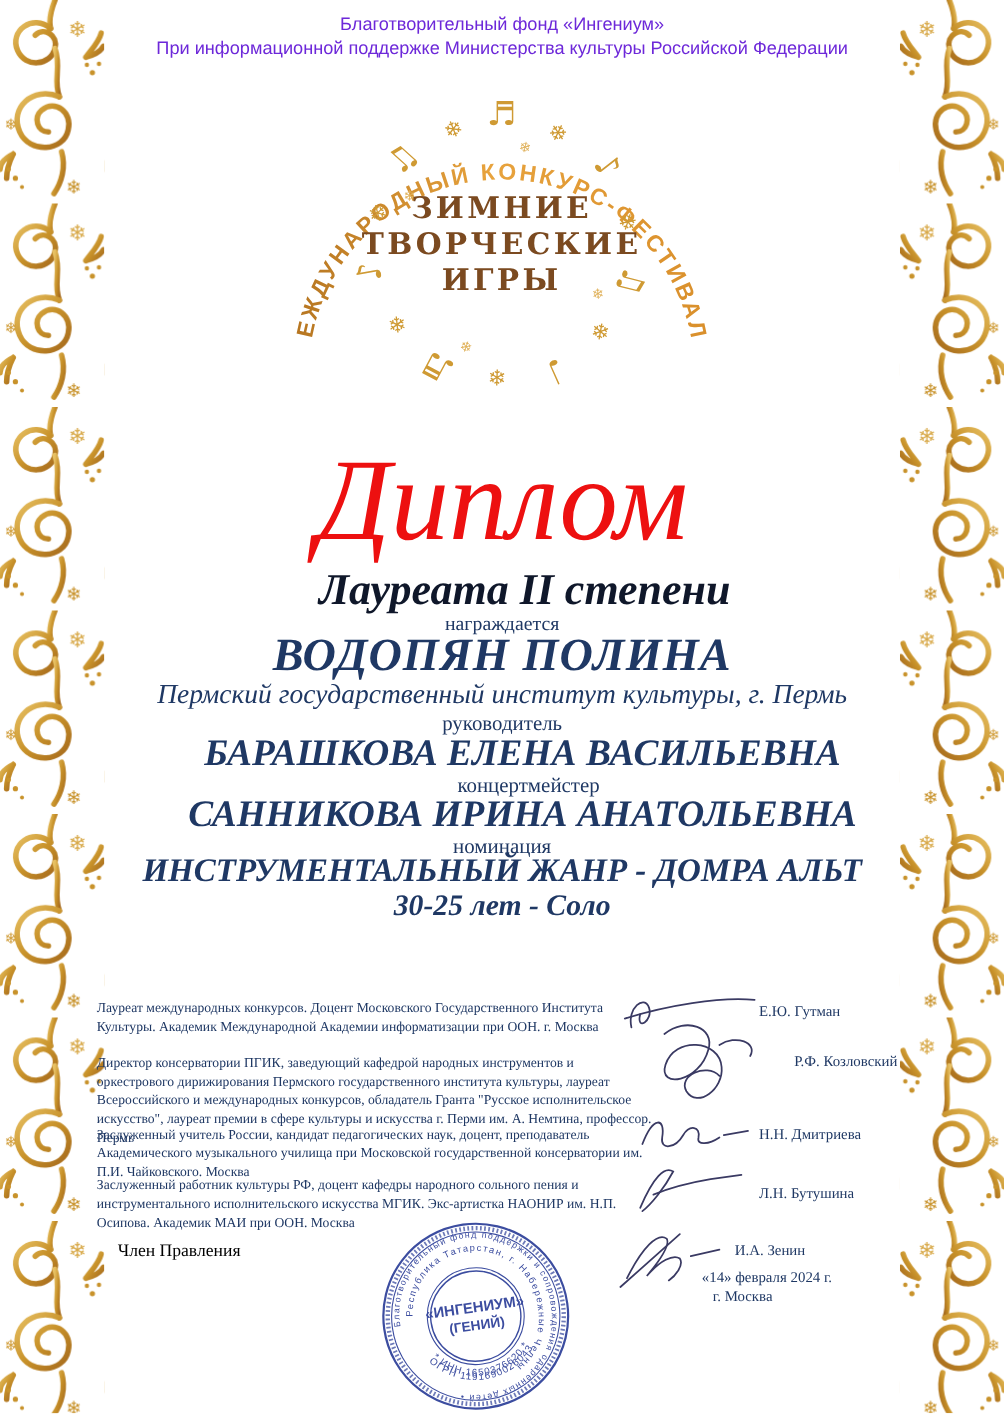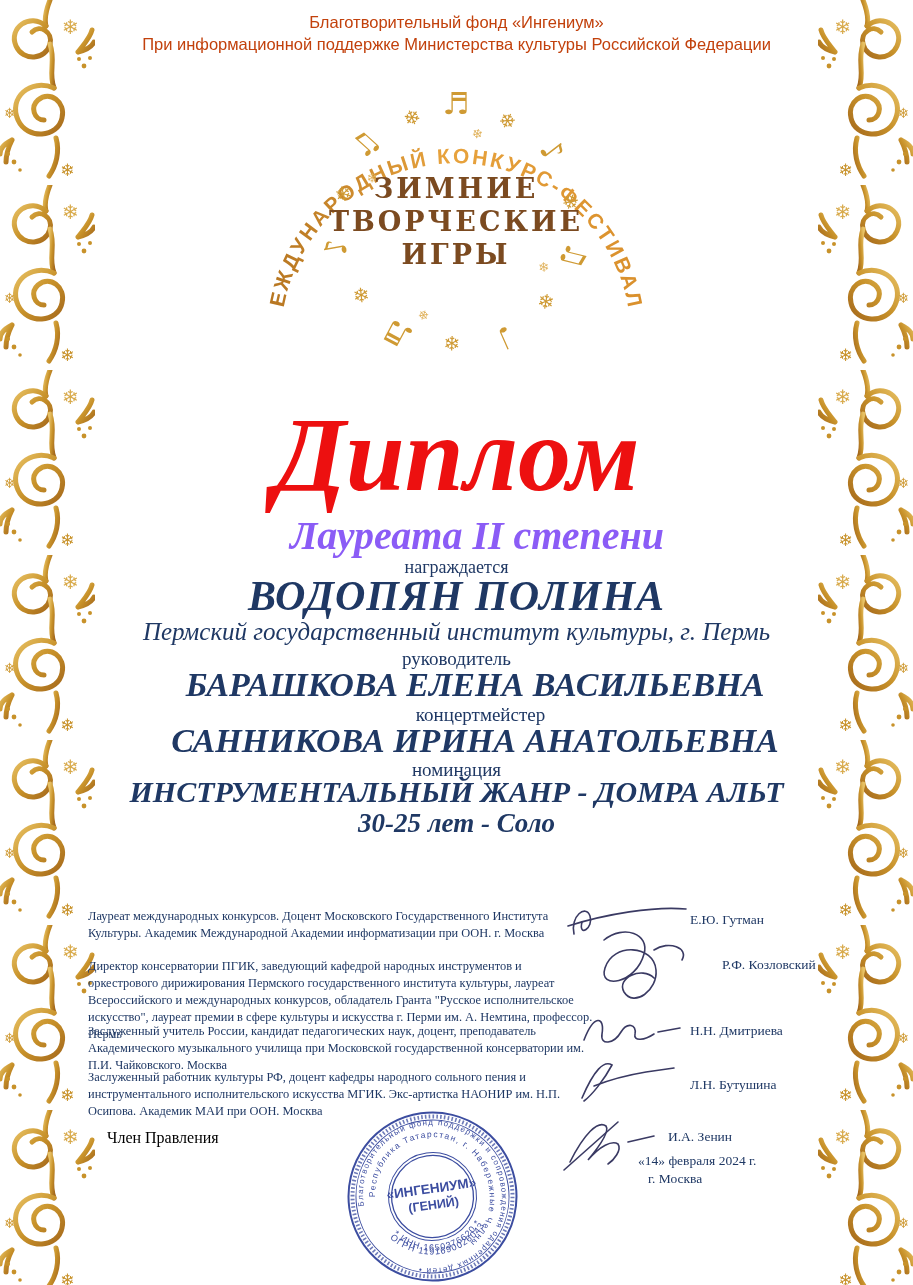--- a/index.html
+++ b/index.html
@@ -6,24 +6,24 @@
   .page{
     position:relative;
     width:913px;height:1285px;
     background:#ffffff;
     overflow:hidden;
     font-family:"Liberation Serif", serif;
   }
   .abs{position:absolute;}
   .centered{left:0;right:0;text-align:center;}
   
-  .hdr{font-family:"Liberation Sans", sans-serif;color:#c2410c;font-size:16.5px;}
-  
-  .t-red-main{color:#ed1010;font-size:106px;font-weight:bold;font-style:italic;line-height:1;}
-  .t-red-sub{color:#8b5cf6;font-size:40px;font-weight:bold;font-style:italic;padding-left:41px;}
+  .hdr{font-family:"Liberation Sans", sans-serif;color:#6d28d9;font-size:16.5px;}
+  
+  .t-red-main{color:#ed1010;font-size:106px;font-weight:normal;font-style:italic;line-height:1;}
+  .t-red-sub{color:#0f172a;font-size:40px;font-weight:bold;font-style:italic;padding-left:41px;}
   .navy{color:#1f3864;}
   .lbl{font-size:19px;}
   .big-name{font-size:42px;font-weight:bold;font-style:italic;letter-spacing:1px;}
   .mid-name{font-size:34px;font-weight:bold;font-style:italic;margin-left:37px;}
   .inst{font-size:25px;font-style:italic;}
   .nomin{font-size:30px;font-weight:bold;font-style:italic;}
   .categ{font-size:27px;font-weight:bold;font-style:italic;}
   
   .jury-desc{left:88px;width:505px;font-size:12.4px;line-height:1.38;color:#1f3864;text-align:left;}
   .jury-name{font-size:13.5px;color:#1f3864;}

